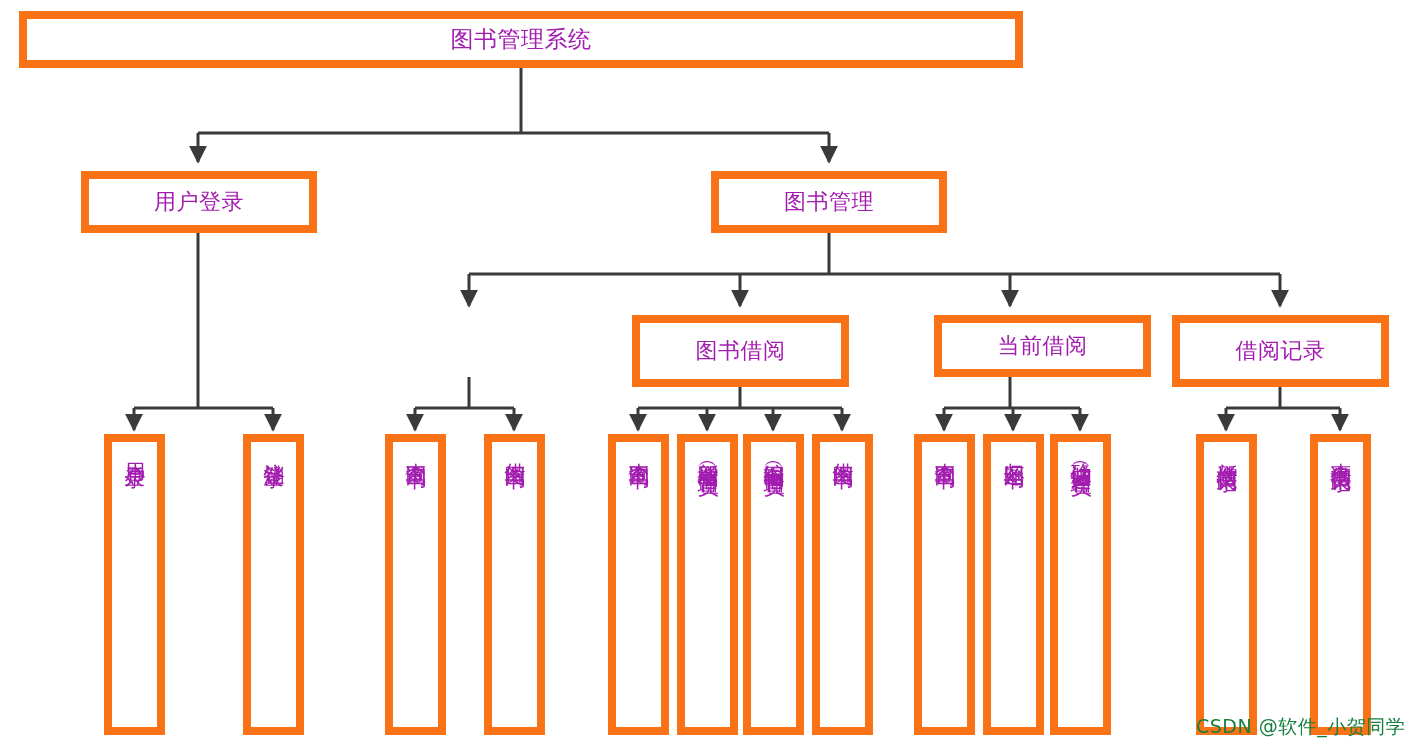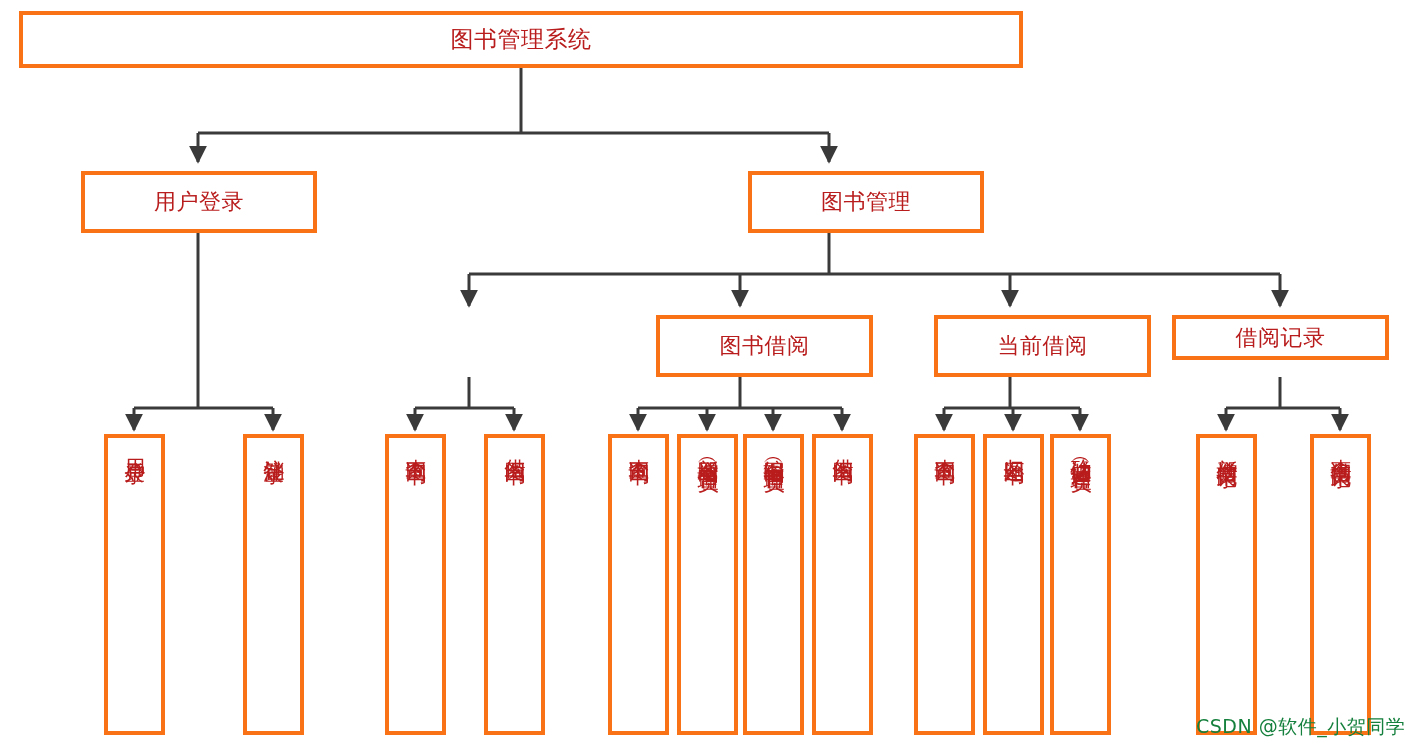--- a/index.html
+++ b/index.html
@@ -22,25 +22,25 @@
     left: 0;
     top: 0;
     width: 1405px;
     height: 747px;
     pointer-events: none;
   }
   .node {
     position: absolute;
     box-sizing: border-box;
     background: #ffffff;
-    border: 4px solid #f97316;
+    border: 8px solid #f97316;
     display: flex;
     align-items: center;
     justify-content: center;
-    color: #b91c1c;
+    color: #a21caf;
   }
   .node .label {
     text-align: center;
     line-height: 1.15;
     letter-spacing: 0.5px;
   }
   
   .node.root { }
   .node.root .label { font-size: 23px; }
   
@@ -124,31 +124,31 @@
     </g>
   </svg>
 
   <div class="node root" style="left:19px; top:11px; width:1004px; height:57px;">
     <span class="label">图书管理系统</span>
   </div>
 
   <div class="node mid" style="left:81px; top:171px; width:236px; height:62px;">
     <span class="label">用户登录</span>
   </div>
-  <div class="node mid" style="left:711px; top:171px; width:236px; height:62px;margin-left:37px;">
+  <div class="node mid" style="left:711px; top:171px; width:236px; height:62px;">
     <span class="label">图书管理</span>
   </div>
 
-  <div class="node mid" style="left:656px; top:315px; width:217px; height:62px;">
+  <div class="node mid" style="left:632px; top:315px; width:217px; height:72px;">
     <span class="label">图书借阅</span>
   </div>
   <div class="node mid" style="left:902px; top:315px; width:217px; height:62px;margin-left:32px;">
     <span class="label">当前借阅</span>
   </div>
-  <div class="node mid" style="left:1172px; top:315px; width:217px; height:45px;">
+  <div class="node mid" style="left:1172px; top:315px; width:217px; height:72px;">
     <span class="label">借阅记录</span>
   </div>
 
   <div class="node leaf" style="left:104px; top:434px; width:61px; height:301px;">
     <span class="label">用户登录</span>
   </div>
   <div class="node leaf" style="left:243px; top:434px; width:61px; height:301px;">
     <span class="label">注销登录</span>
   </div>
 

